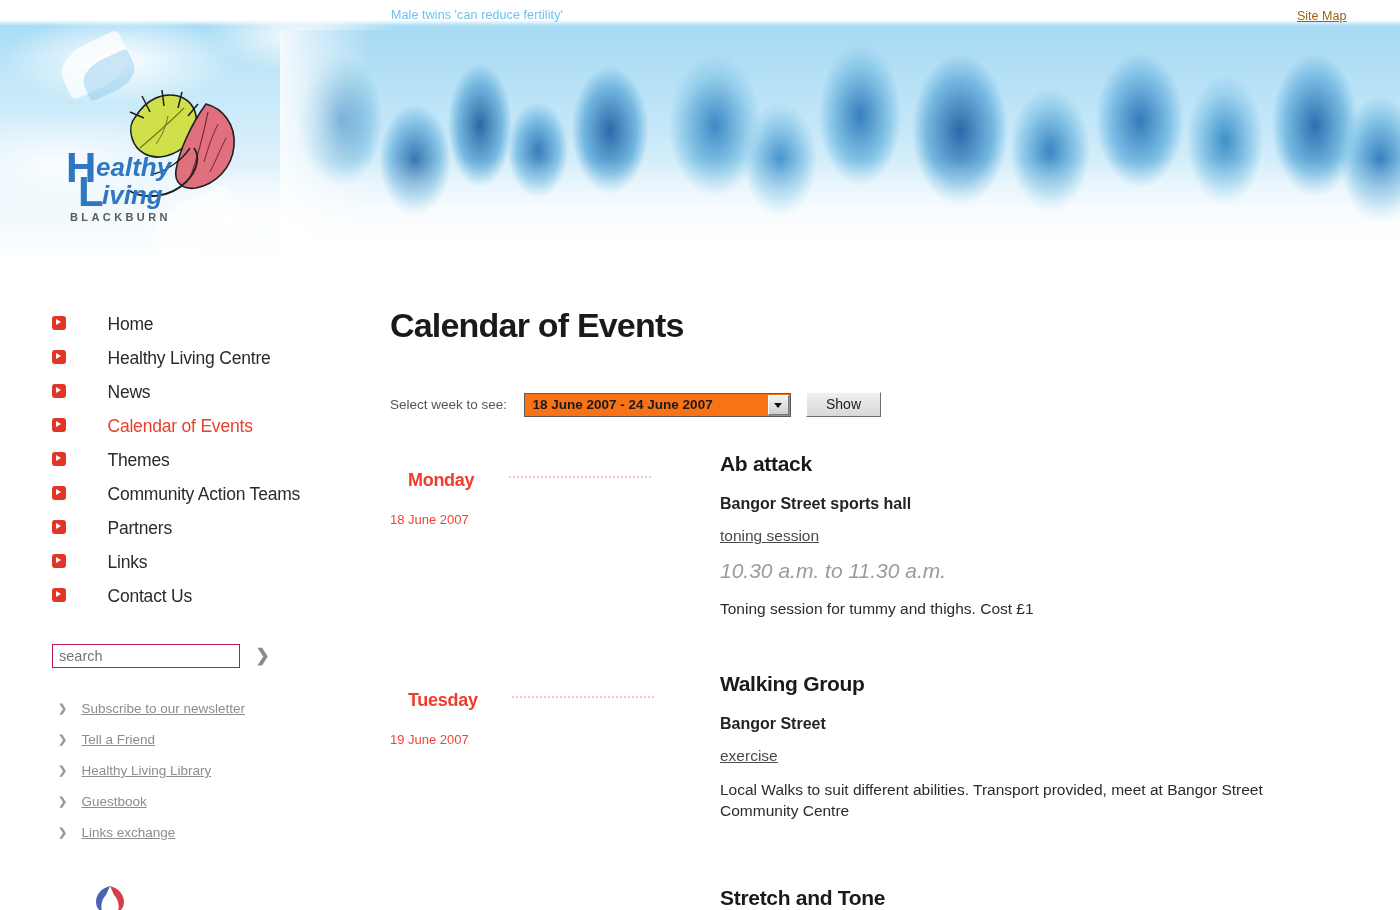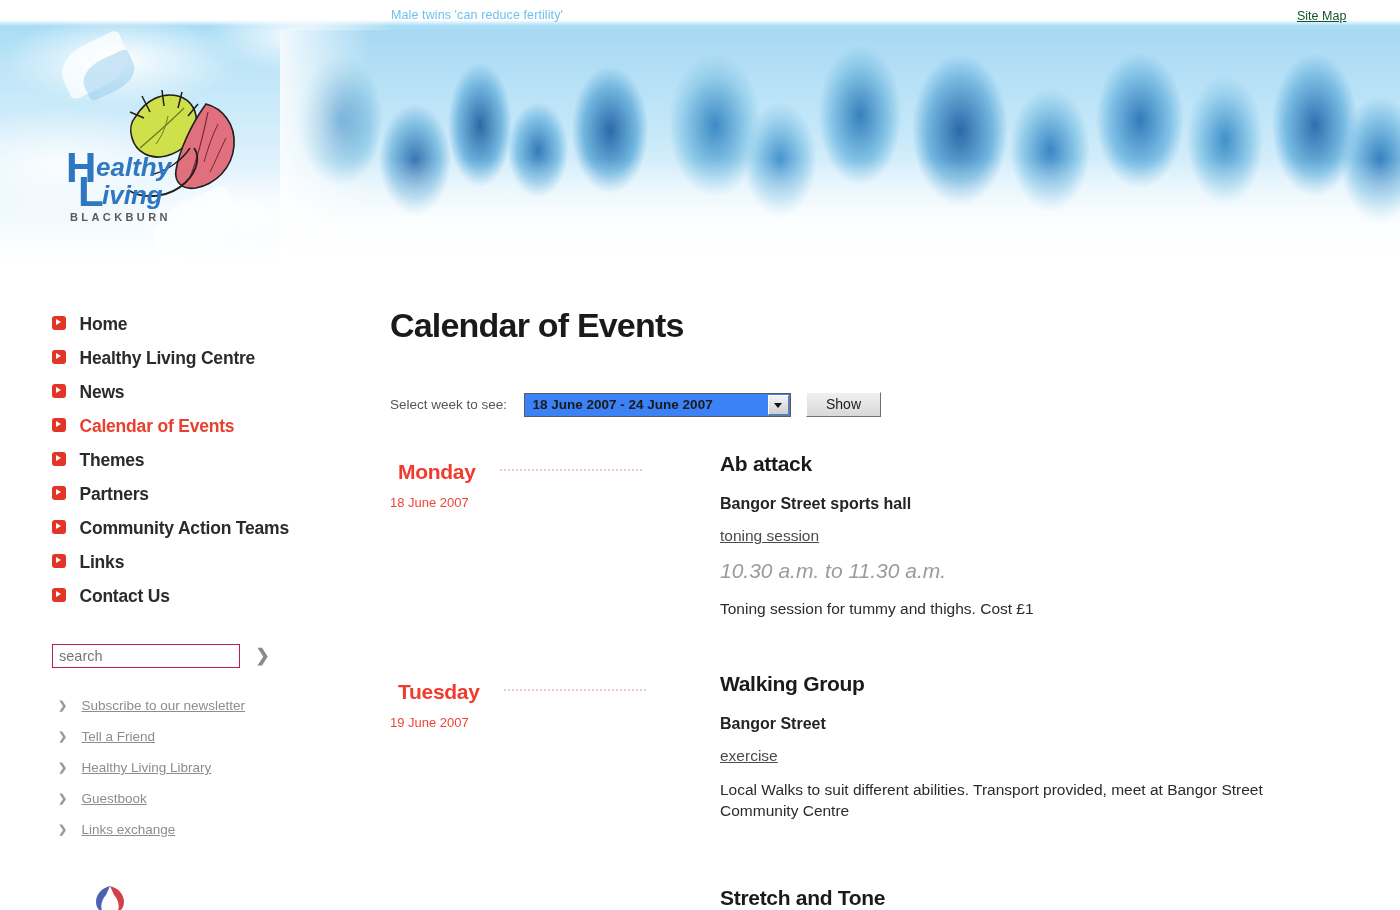--- a/index.html
+++ b/index.html
@@ -34,21 +34,21 @@
     color: #6ec1ec;
     text-decoration: none;
     letter-spacing: 0.1px;
     white-space: nowrap;
   }
   .sitemap-link {
     position: absolute;
     left: 1297px;
     top: 9px;
     font-size: 12.5px;
-    color: #14532d;
+    color: #a16207;
     text-decoration: underline;
     white-space: nowrap;
   }
 
   
   .banner {
     position: absolute;
     top: 0; left: 0;
     width: 1400px;
     height: 292px;
@@ -165,24 +165,25 @@
     content: "";
     position: absolute;
     left: 4px; top: 3.5px;
     width: 0; height: 0;
     border-top: 3.5px solid transparent;
     border-bottom: 3.5px solid transparent;
     border-left: 5px solid #ffffff;
   }
   .nav-label {
     font-size: 17.5px;
-    font-weight: bold;
+    font-weight: normal;
     color: #2b2b2b;
     vertical-align: middle;
     letter-spacing: -0.2px;
+    margin-left: 28px;
   }
   .nav li.active .nav-label { color: #e8402f; }
 
   
   .search-row {
     position: absolute;
     left: 52px; top: 352px;
     width: 240px;
     height: 26px;
   }
@@ -217,21 +218,21 @@
 
   
   .sublinks {
     position: absolute;
     left: 58px; top: 398px;
     margin: 0; padding: 0;
     list-style: none;
   }
   .sublinks li {
     height: 31px;
-    line-height: 29px;
+    line-height: 35px;
     white-space: nowrap;
   }
   .sub-arrow {
     display: inline-block;
     width: 10px;
     color: #9a9a9a;
     font-size: 11px;
     font-weight: bold;
     vertical-align: middle;
     margin-right: 9px;
@@ -276,21 +277,21 @@
     color: #555555;
     vertical-align: middle;
     margin-right: 12px;
   }
   .week-select {
     display: inline-block;
     position: relative;
     vertical-align: middle;
     width: 267px;
     height: 24px;
-    background: #3b82f6;
+    background: #f97316;
     border: 1px solid #5b5b5b;
     box-sizing: border-box;
     padding-left: 16px;
   }
   .week-select-value {
     position: absolute;
     left: 8px; top: 3px;
     font-size: 13.5px;
     font-weight: bold;
     color: #1a1a1a;
@@ -338,24 +339,24 @@
     position: absolute;
     left: 0;
     width: 1000px;
   }
   .day-col {
     position: absolute;
     left: 0; top: 0;
     width: 310px;
   }
   .day-name {
-    font-size: 21px;
+    font-size: 18px;
     font-weight: bold;
     color: #f03b2d;
-    margin: 8px;
+    margin: 18px;
     display: inline-block;
     letter-spacing: -0.3px;
   }
   .day-rule {
     display: inline-block;
     width: 142px;
     height: 1px;
     border-top: 2px dotted #f3c9c6;
     vertical-align: 7px;
     margin-left: 12px;
@@ -478,25 +479,25 @@
       <li class="active">
         <span class="nav-bullet"></span>
         <span class="nav-label">Calendar of Events</span>
       </li>
       <li>
         <span class="nav-bullet"></span>
         <span class="nav-label">Themes</span>
       </li>
       <li>
         <span class="nav-bullet"></span>
+        <span class="nav-label">Community Action Teams</span>
+      </li>
+      <li>
+        <span class="nav-bullet"></span>
         <span class="nav-label">Partners</span>
-      </li>
-      <li>
-        <span class="nav-bullet"></span>
-        <span class="nav-label">Community Action Teams</span>
       </li>
       <li>
         <span class="nav-bullet"></span>
         <span class="nav-label">Links</span>
       </li>
       <li>
         <span class="nav-bullet"></span>
         <span class="nav-label">Contact Us</span>
       </li>
     </ul>

